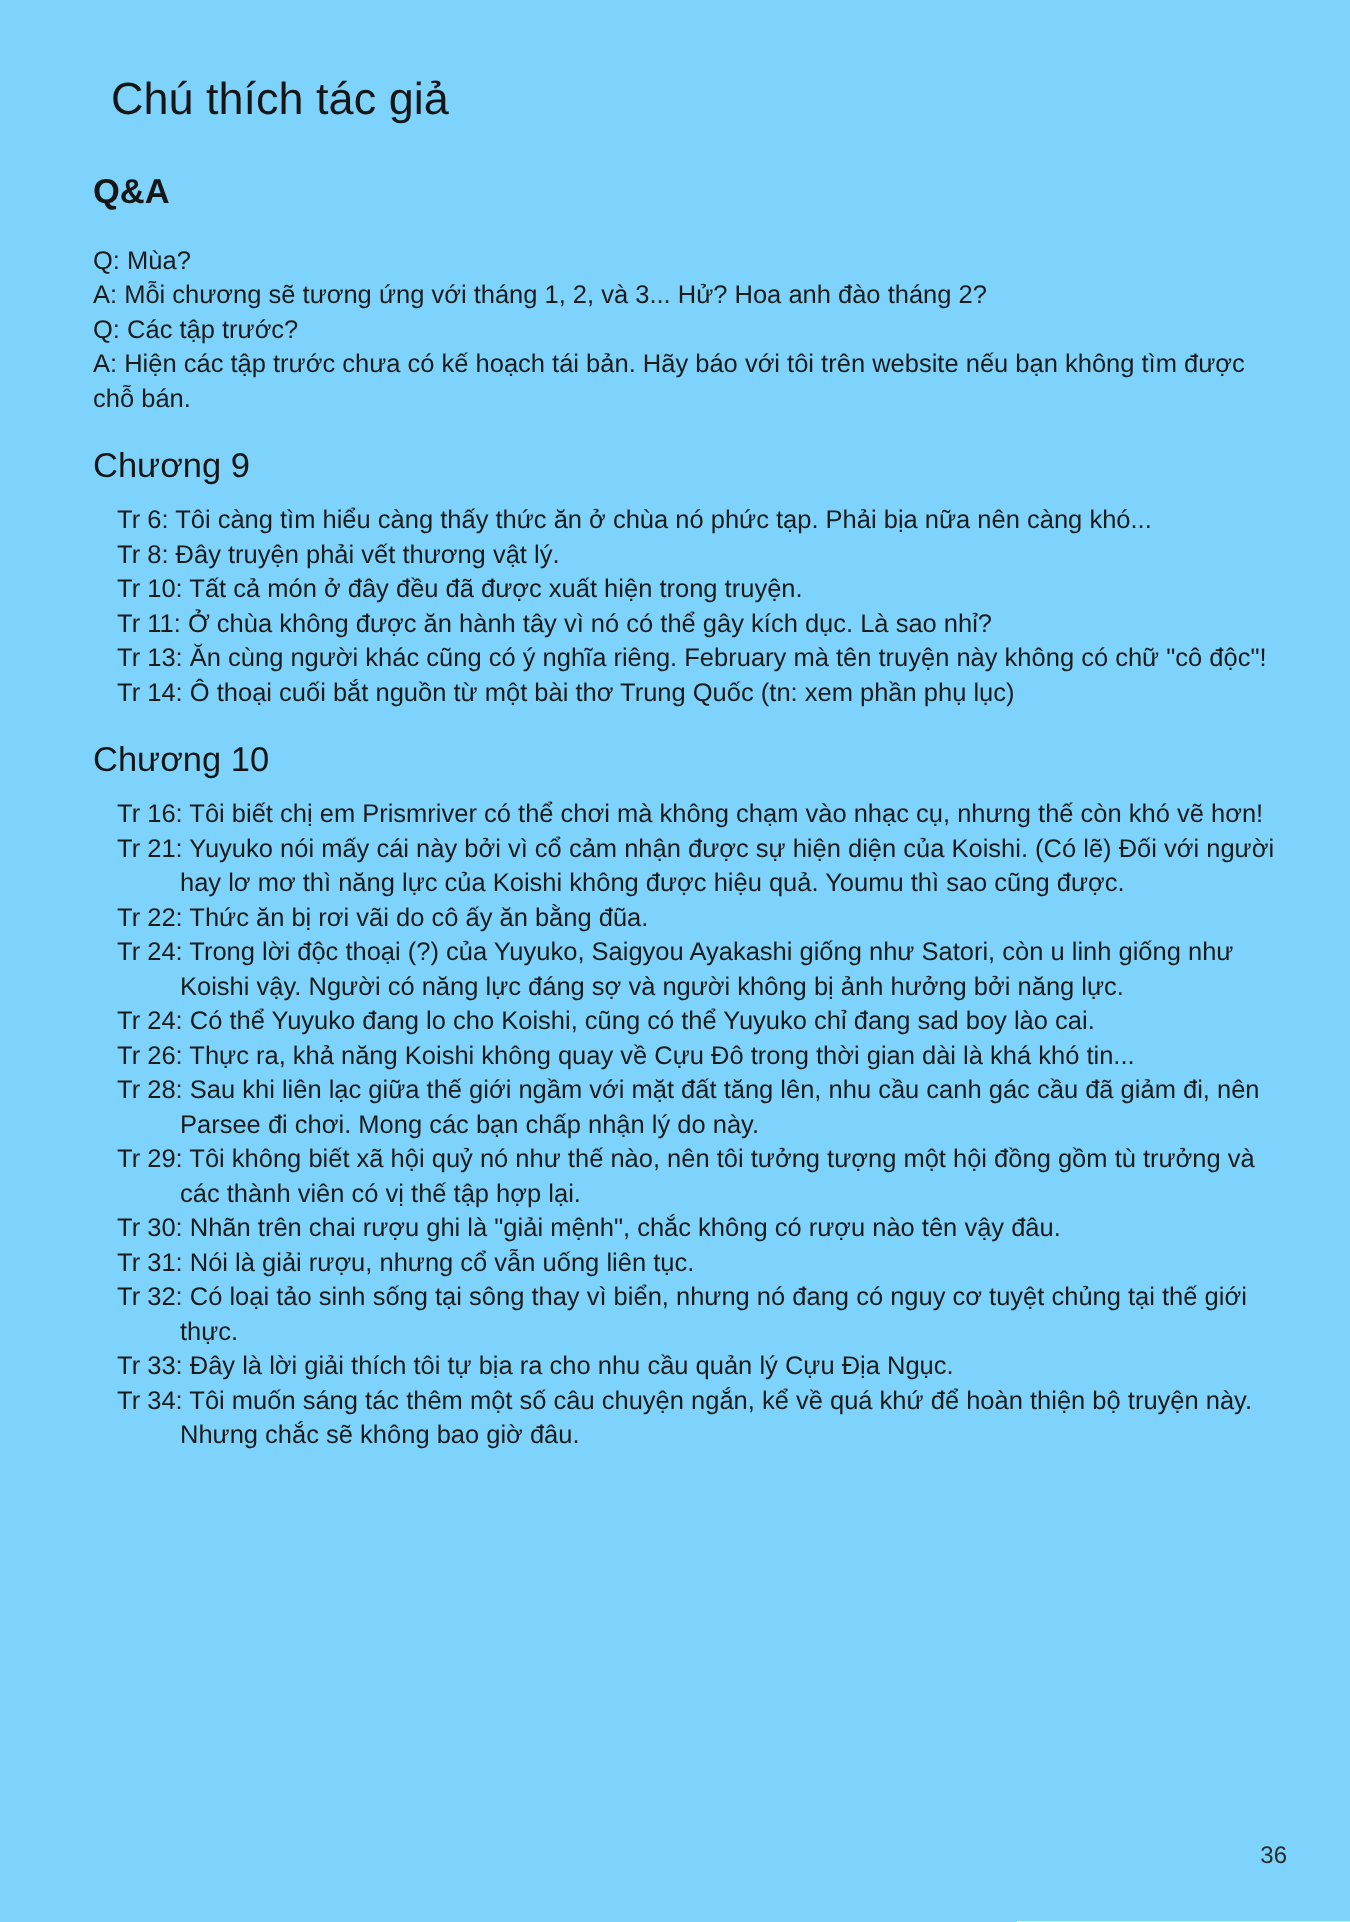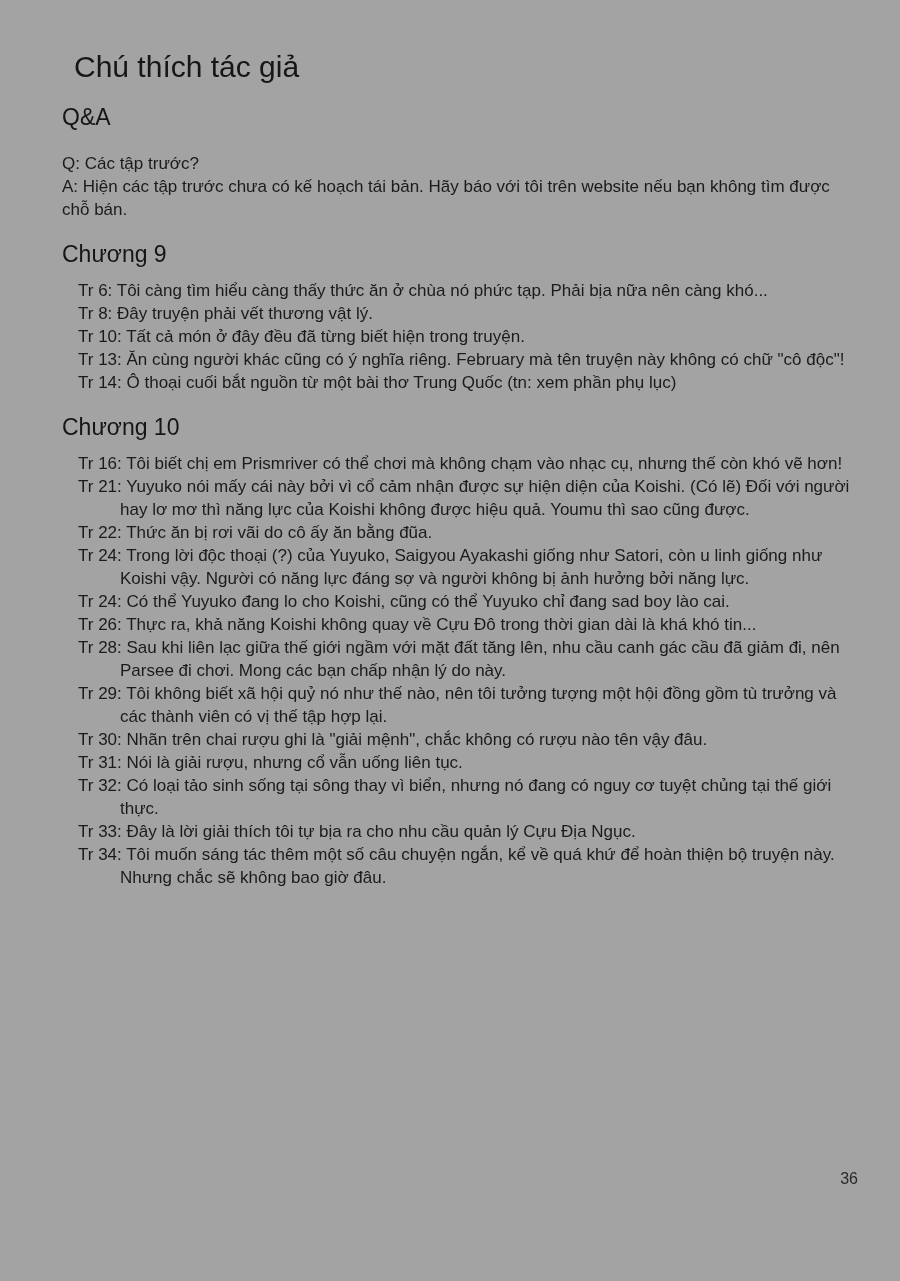--- a/index.html
+++ b/index.html
@@ -4,21 +4,21 @@
 <style>
   html, body {
     margin: 0;
     padding: 0;
     background: #ffffff;
   }
   .page {
     position: relative;
     width: 900px;
     height: 1281px;
-    background: #a3a3a3;
+    background: #7dd3fc;
     color: #1b1b1b;
     font-family: "Liberation Sans", sans-serif;
     font-size: 17px;
     line-height: 23px;
     box-sizing: border-box;
     padding: 48px 40px 0 62px;
     overflow: hidden;
   }
   .title {
     font-size: 30px;
@@ -28,78 +28,84 @@
     color: #161616;
   }
   .section-heading {
     font-size: 23px;
     line-height: 30px;
     font-weight: 400;
     margin: 18px 0 10px 0;
     color: #161616;
   }
   .qa-section .section-heading {
-    margin: 16px 0 20px 0;
+    margin: 26px 0 20px 0;
+    font-weight: bold;
   }
   .qa-item p {
     margin: 0;
   }
   .q-line {
     margin-left: 13px;
   }
   .a-line {
     margin-left: 36px;
     max-width: 772px;
   }
   .notes .note {
     margin: 0 0 0 16px;
     padding-left: 42px;
     text-indent: -42px;
     max-width: 792px;
   }
   .page-number {
     position: absolute;
-    top: 1169px;
+    top: 1228px;
     right: 42px;
     font-size: 16px;
     line-height: 19px;
     color: #2a2a2a;
   }
 </style>
 </head>
 <body>
 
 <div class="page">
 
   <h1 class="title">Chú thích tác giả</h1>
 
   <section class="qa-section">
     <h2 class="section-heading">Q&amp;A</h2>
     <div class="qa-list">
 
+        <div class="qa-item">
+          <p class="q-line"><span class="q-label">Q:</span> <span>Mùa?</span></p>
+          <p class="a-line"><span class="a-label">A:</span> <span>Mỗi chương sẽ tương ứng với tháng 1, 2, và 3... Hử? Hoa anh đào tháng 2?</span></p>
+        </div>
 
         <div class="qa-item">
           <p class="q-line"><span class="q-label">Q:</span> <span>Các tập trước?</span></p>
           <p class="a-line"><span class="a-label">A:</span> <span>Hiện các tập trước chưa có kế hoạch tái bản. Hãy báo với tôi trên website nếu bạn không tìm được chỗ bán.</span></p>
         </div>
       </div>
   </section>
 
   <div class="chapters">
 
       <section class="chapter-section">
         <h2 class="section-heading">Chương 9</h2>
         <div class="notes">
 
             <p class="note"><span class="note-label">Tr 6:</span> <span class="note-text">Tôi càng tìm hiểu càng thấy thức ăn ở chùa nó phức tạp. Phải bịa nữa nên càng khó...</span></p>
 
             <p class="note"><span class="note-label">Tr 8:</span> <span class="note-text">Đây truyện phải vết thương vật lý.</span></p>
 
-            <p class="note"><span class="note-label">Tr 10:</span> <span class="note-text">Tất cả món ở đây đều đã từng biết hiện trong truyện.</span></p>
+            <p class="note"><span class="note-label">Tr 10:</span> <span class="note-text">Tất cả món ở đây đều đã được xuất hiện trong truyện.</span></p>
 
+            <p class="note"><span class="note-label">Tr 11:</span> <span class="note-text">Ở chùa không được ăn hành tây vì nó có thể gây kích dục. Là sao nhỉ?</span></p>
 
             <p class="note"><span class="note-label">Tr 13:</span> <span class="note-text">Ăn cùng người khác cũng có ý nghĩa riêng. February mà tên truyện này không có chữ "cô độc"!</span></p>
 
             <p class="note"><span class="note-label">Tr 14:</span> <span class="note-text">Ô thoại cuối bắt nguồn từ một bài thơ Trung Quốc (tn: xem phần phụ lục)</span></p>
           </div>
       </section>
 
       <section class="chapter-section">
         <h2 class="section-heading">Chương 10</h2>
         <div class="notes">

